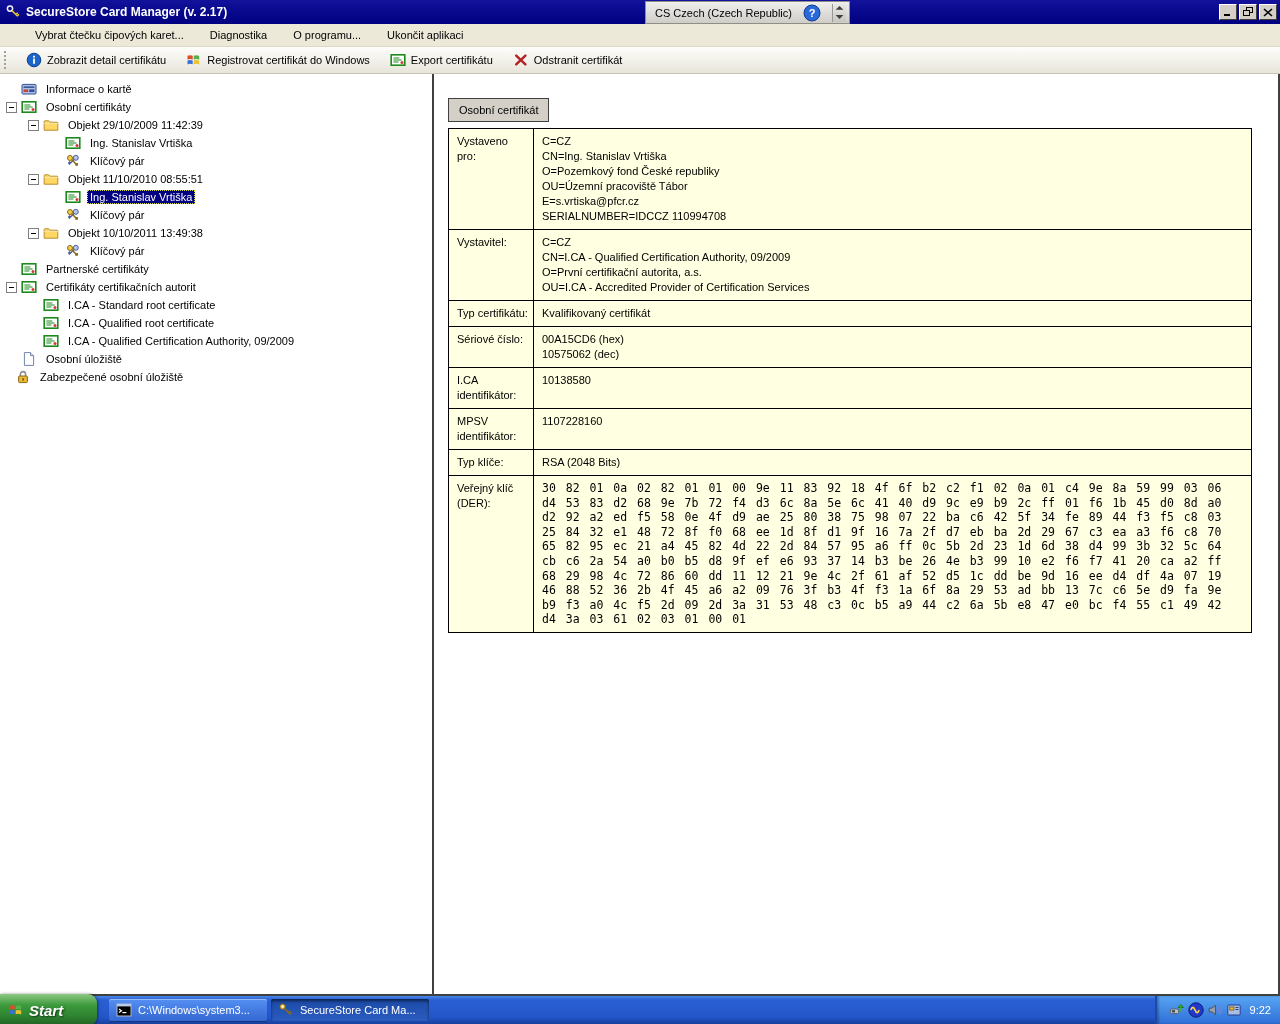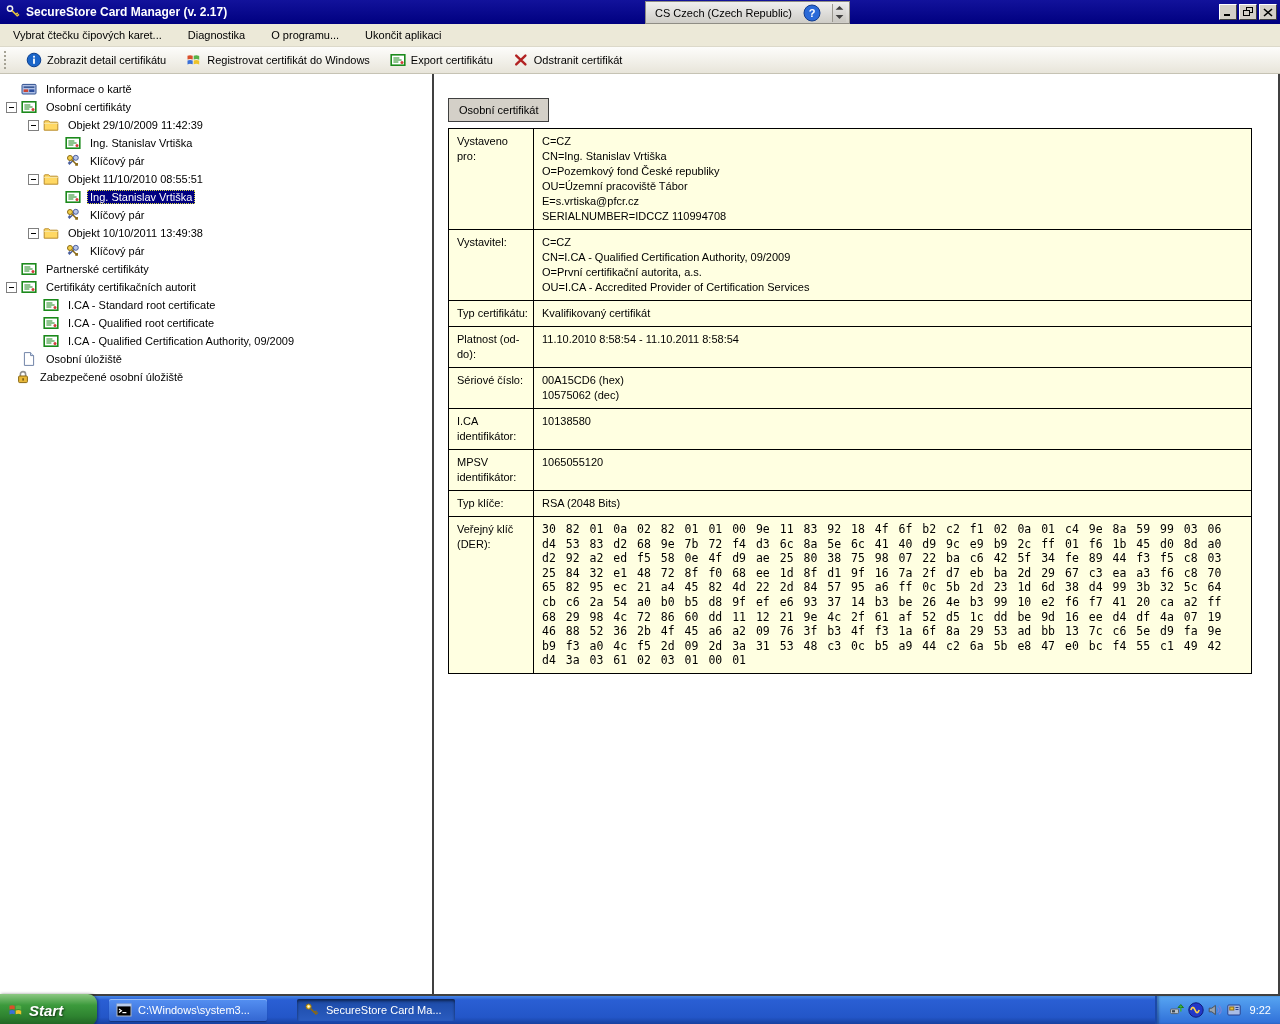--- a/index.html
+++ b/index.html
@@ -16,21 +16,21 @@
             background:linear-gradient(#efefef,#cfcdc7);border:1px solid #8f8d85;padding:0 3px 0 9px;color:#000;}
   .langband .ll{white-space:nowrap;}
   .helpbtn{width:18px;height:18px;display:inline-flex;align-items:center;justify-content:center;}
   .langopts{width:13px;height:18px;display:inline-flex;align-items:center;justify-content:center;
             border-left:1px solid #9a9890;background:linear-gradient(#e9e9e9,#c9c7c1);}
   .winbtns{position:absolute;right:3px;top:4px;display:flex;gap:2px;}
   .winbtn{width:18px;height:16px;background:#d4d0c8;border:1px solid;border-color:#fff #404040 #404040 #fff;
           display:inline-flex;align-items:center;justify-content:center;padding:0;}
 
   
-  .menubar{height:22px;background:#ece9d8;display:flex;align-items:center;border-bottom:1px solid #dcd9ca;}
+  .menubar{height:22px;background:#ece9d8;display:flex;align-items:center;border-bottom:1px solid #dcd9ca;padding-left:22px;}
   .menu-item{padding:3px 13px;white-space:nowrap;}
   .toolbar{height:26px;background:linear-gradient(#fdfdfb,#e8e5da);display:flex;align-items:center;
            border-bottom:1px solid #c6c3b4;}
   .grip{width:3px;height:18px;border-left:2px dotted #a5a295;margin:0 7px 0 4px;}
   .tool-btn{display:flex;align-items:center;gap:5px;padding:3px 10px;white-space:nowrap;}
   .icon{display:inline-block;width:16px;height:16px;line-height:0;flex:none;}
   .icon svg{width:100%;height:100%;}
 
   
   .content{display:flex;height:922px;border-bottom:2px solid #404040;border-right:2px solid #404040;box-sizing:border-box;}
@@ -326,42 +326,36 @@
               <div>OU=I.CA - Accredited Provider of Certification Services</div>
             </div>
           </div>
           <div class="trow">
             <div class="tlabel">Typ certifikátu:</div>
             <div class="tvalue">
               <div>Kvalifikovaný certifikát</div>
             </div>
           </div>
           <div class="trow">
-            <div class="tlabel">Platnost (od-do):</div>
-            <div class="tvalue">
-              <div>11.10.2010 8:58:54 - 11.10.2011 8:58:54</div>
-            </div>
-          </div>
-          <div class="trow">
             <div class="tlabel">Sériové číslo:</div>
             <div class="tvalue">
               <div>00A15CD6 (hex)</div>
               <div>10575062 (dec)</div>
             </div>
           </div>
           <div class="trow">
             <div class="tlabel">I.CA identifikátor:</div>
             <div class="tvalue">
               <div>10138580</div>
             </div>
           </div>
           <div class="trow">
             <div class="tlabel">MPSV identifikátor:</div>
             <div class="tvalue">
-              <div>1065055120</div>
+              <div>1107228160</div>
             </div>
           </div>
           <div class="trow">
             <div class="tlabel">Typ klíče:</div>
             <div class="tvalue">
               <div>RSA (2048 Bits)</div>
             </div>
           </div>
           <div class="trow">
             <div class="tlabel">Veřejný klíč (DER):</div>
@@ -385,21 +379,21 @@
   <div class="taskbar">
     <div class="startbtn">
       <span class="icon"><svg viewBox="0 0 16 16">
             <path d="M1.5 3.8C3.1 3 4.9 3 6.7 3.7V7.5C4.9 6.8 3.1 6.8 1.5 7.6Z" fill="#d94f2b"></path>
             <path d="M7.7 3.7C9.5 3 11.4 3 13.2 3.9V7.7C11.4 6.8 9.5 6.8 7.7 7.5Z" fill="#56b148"></path>
             <path d="M1.5 8.6C3.1 7.8 4.9 7.8 6.7 8.5V12.3C4.9 11.6 3.1 11.6 1.5 12.4Z" fill="#3a6fd8"></path>
             <path d="M7.7 8.5C9.5 7.8 11.4 7.8 13.2 8.7V12.5C11.4 11.6 9.5 11.6 7.7 12.3Z" fill="#edc32a"></path>
           </svg></span>
       <span>Start</span>
     </div>
-    <div id="tasks" style="display:flex;align-items:center;gap:26px;">
+    <div id="tasks" style="display:flex;align-items:center;">
         <div class="task">
           <span class="icon"><svg viewBox="0 0 16 16">
               <rect x="1" y="2" width="14" height="12" fill="#000" stroke="#b0b8c4"></rect>
               <rect x="1" y="2" width="14" height="2.4" fill="#b9cbe8"></rect>
               <path d="M3 7 L5.4 8.8 L3 10.6" fill="none" stroke="#fff" stroke-width="1.2"></path>
               <rect x="6.4" y="10" width="4" height="1.2" fill="#fff"></rect>
             </svg></span>
           <span>C:\Windows\system3...</span>
         </div>
         <div class="task active">

